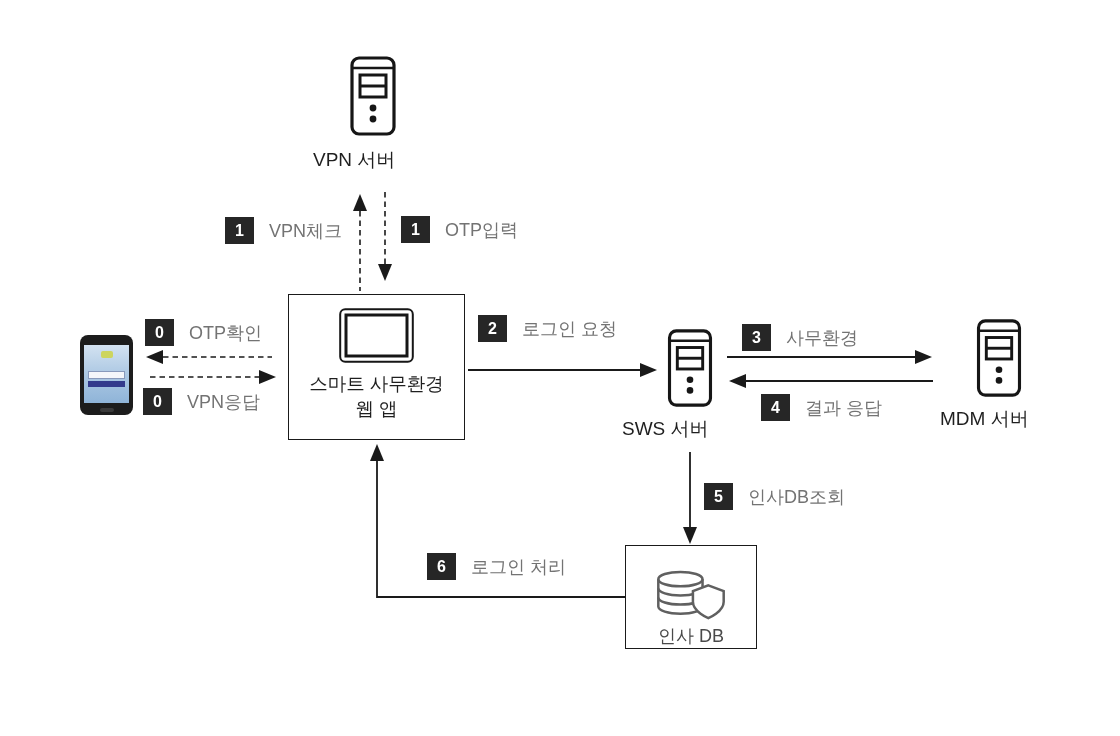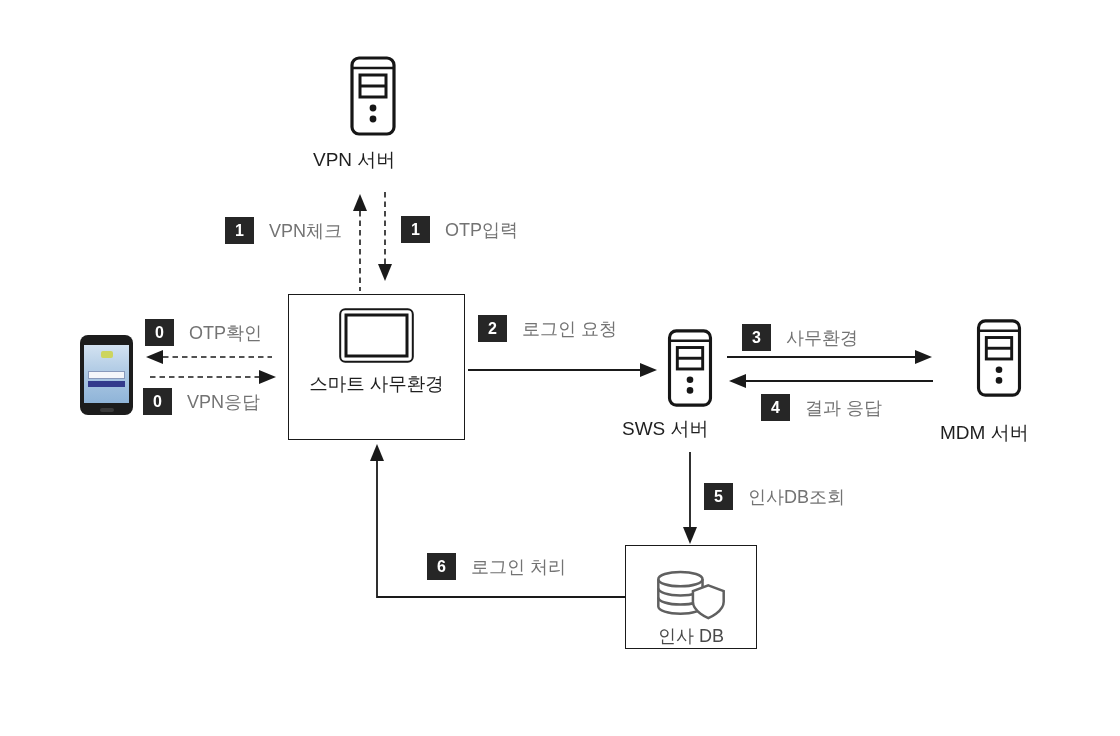--- a/index.html
+++ b/index.html
@@ -104,20 +104,21 @@
   </svg>
   <div class="node-label" style="left:313px;top:147px;width:120px">VPN 서버</div>
 
   <div id="webapp-box" class="box">
     <svg width="75" height="55" viewBox="0 0 75 55" xmlns="http://www.w3.org/2000/svg">
       <rect x="1.2" y="1.2" width="72.6" height="52.6" rx="5" fill="none" stroke="#161616" stroke-width="2"></rect>
       <rect x="7" y="7" width="61" height="41" fill="none" stroke="#161616" stroke-width="3"></rect>
     </svg>
     <div id="webapp-text">
       <div>스마트 사무환경</div>
+      <div>웹 앱</div>
     </div>
   </div>
 
   <svg class="abs" style="left:667px;top:328px" width="46" height="80" viewBox="0 0 46 82" xmlns="http://www.w3.org/2000/svg">
     <rect x="2" y="3" width="42" height="76" rx="7" fill="none" stroke="#161616" stroke-width="3.2"></rect>
     <path d="M3 13 H43" stroke="#161616" stroke-width="2.6" fill="none"></path>
     <rect x="10" y="20" width="26" height="22" fill="none" stroke="#161616" stroke-width="3"></rect>
     <path d="M10 31 H36" stroke="#161616" stroke-width="3" fill="none"></path>
     <circle cx="23" cy="53" r="3.4" fill="#161616"></circle>
     <circle cx="23" cy="64" r="3.4" fill="#161616"></circle>
@@ -125,21 +126,21 @@
   <div class="node-label" style="left:622px;top:416px;width:120px">SWS 서버</div>
 
   <svg class="abs" style="left:976px;top:318px" width="46" height="80" viewBox="0 0 46 82" xmlns="http://www.w3.org/2000/svg">
     <rect x="2" y="3" width="42" height="76" rx="7" fill="none" stroke="#161616" stroke-width="3.2"></rect>
     <path d="M3 13 H43" stroke="#161616" stroke-width="2.6" fill="none"></path>
     <rect x="10" y="20" width="26" height="22" fill="none" stroke="#161616" stroke-width="3"></rect>
     <path d="M10 31 H36" stroke="#161616" stroke-width="3" fill="none"></path>
     <circle cx="23" cy="53" r="3.4" fill="#161616"></circle>
     <circle cx="23" cy="64" r="3.4" fill="#161616"></circle>
   </svg>
-  <div class="node-label" style="left:940px;top:420px;width:120px">MDM 서버</div>
+  <div class="node-label" style="left:940px;top:406px;width:120px">MDM 서버</div>
 
   <div id="db-box" class="box">
     <svg width="74" height="52" viewBox="0 0 74 52" xmlns="http://www.w3.org/2000/svg">
       <g fill="none" stroke="#606060" stroke-width="2.6">
         <ellipse cx="26" cy="9.5" rx="23" ry="7.5"></ellipse>
         <path d="M3 9.5 V38 A23 7.5 0 0 0 49 38 V9.5"></path>
         <path d="M3 19 A23 7.5 0 0 0 49 19"></path>
         <path d="M3 28.5 A23 7.5 0 0 0 49 28.5"></path>
       </g>
       <path d="M55 16 L71 22 V33 C71 43.5 55 50 55 50 C55 50 39 43.5 39 33 V22 Z" fill="#ffffff" stroke="#606060" stroke-width="2.6"></path>

